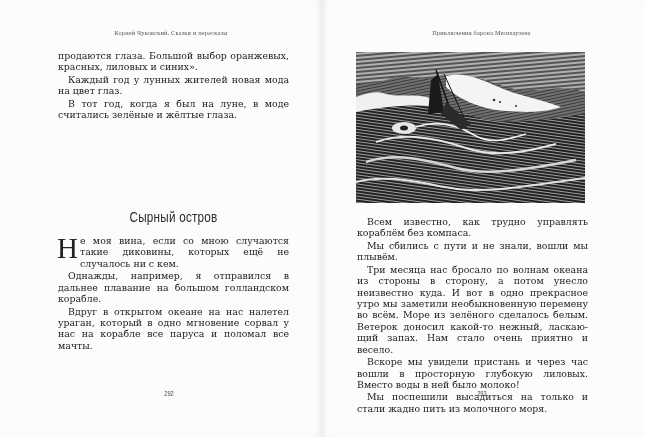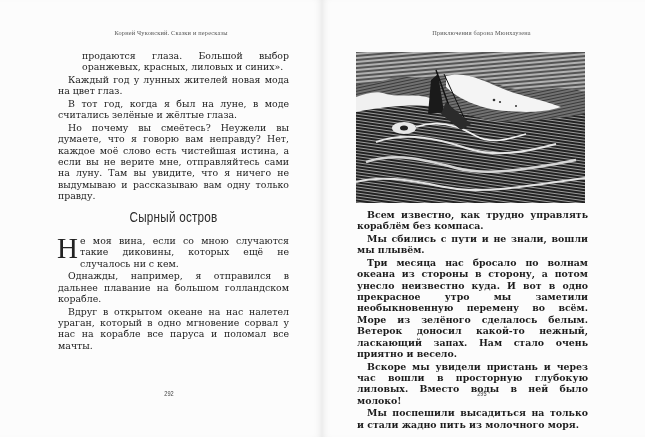--- a/index.html
+++ b/index.html
@@ -9,47 +9,46 @@
   .page-left { left:0; width:322px; box-shadow: inset -6px 0 8px -6px rgba(0,0,0,0.12); }
   .page-right { left:322px; width:323px; box-shadow: inset 6px 0 8px -6px rgba(0,0,0,0.12); }
   .running-head { position:absolute; top:29px; left:0; right:0; text-align:center;
                   font-family:"Liberation Serif", serif; font-size:6.3px; color:#555; letter-spacing:0.2px; }
   .page-left .running-head { padding-left:20px; }
   .page-right .running-head { padding-right:4px; }
   .text { position:absolute; font-size:9.4px; line-height:11.4px; text-align:justify; }
   .page-left .text { left:58px; width:231px; }
   .page-right .text { left:35px; width:231px; }
   .text p { margin:0 0 1.1px 0; text-indent:10px; hyphens:manual; }
-  .text p.noindent { text-indent:0;margin-left:24px; }
+  .text p.noindent { text-indent:0; }
   .block1 { top:50px; }
   .section-title { position:absolute; top:208px; left:58px; width:231px; text-align:center;
                    font-family:"Liberation Sans", sans-serif; font-size:15px; color:#2a2a2a;
                    transform:scaleX(0.78); letter-spacing:0.3px; }
   .block2 { top:235px; }
   .dropcap { float:left; font-family:"Liberation Serif", serif; font-size:29px; line-height:24px;
              margin:1px 2px 0 -1px; color:#222; }
   .block2 p.first { text-indent:0; }
   .page-num { position:absolute; top:390px; left:0; right:0; text-align:center;
               font-family:"Liberation Sans", sans-serif; font-size:7px; color:#444; transform:scaleX(0.8); }
   .page-left .page-num { padding-left:20px; }
   .page-right .page-num { padding-right:4px; }
   .illustration { position:absolute; top:52px; left:34px; width:229px; height:151px; overflow:hidden; background:#bbb; }
-  .block3 { top:209px;font-weight:bold; }
+  .block3 { top:216px; }
 </style>
 </head>
 <body>
 
 <div class="page page-left">
   <div class="running-head">Корней Чуковский. Сказки и пересказы</div>
 
   <div class="text block1">
     <p class="noindent">продаются глаза. Большой выбор оранжевых, крас­ных, лиловых и синих».</p>
     <p>Каждый год у лунных жителей новая мода на цвет глаз.</p>
     <p>В тот год, когда я был на луне, в моде считались зелёные и жёлтые глаза.</p>
-    <p>Но почему вы смеётесь? Неужели вы думаете, что я говорю вам неправду? Нет, каждое моё слово есть чистейшая истина, а если вы не верите мне, отправ­ляйтесь сами на луну. Там вы увидите, что я ниче­го не выдумываю и рассказываю вам одну только правду.</p>
   </div>
 
   <div class="section-title">Сырный остров</div>
 
   <div class="text block2">
     <p class="first"><span class="dropcap">Н</span><span>е моя вина, если со мною случаются такие дико­вины, которых ещё не случалось ни с кем.</span></p>
     <p>Однажды, например, я отправился в дальнее пла­вание на большом голландском корабле.</p>
     <p>Вдруг в открытом океане на нас налетел ураган, который в одно мгновение сорвал у нас на корабле все паруса и поломал все мачты.</p>
   </div>
 

